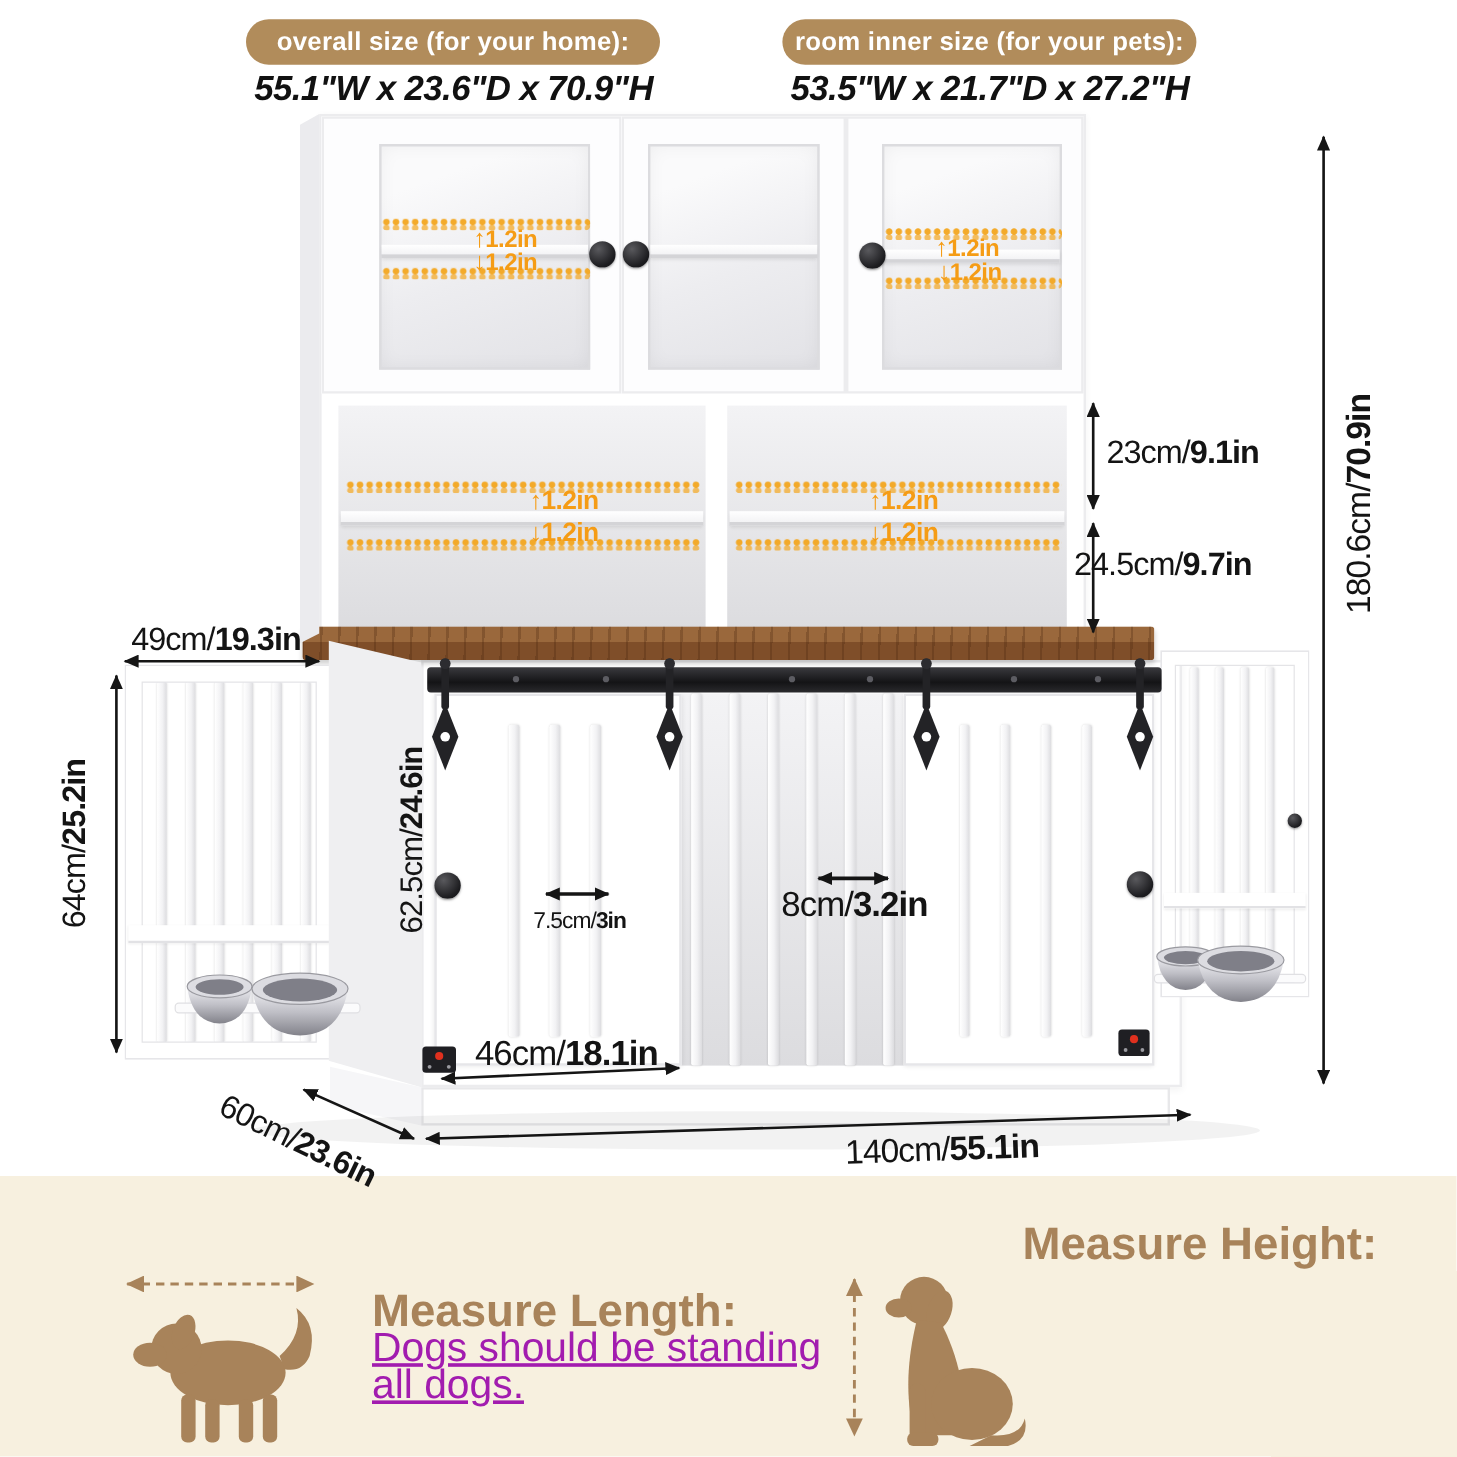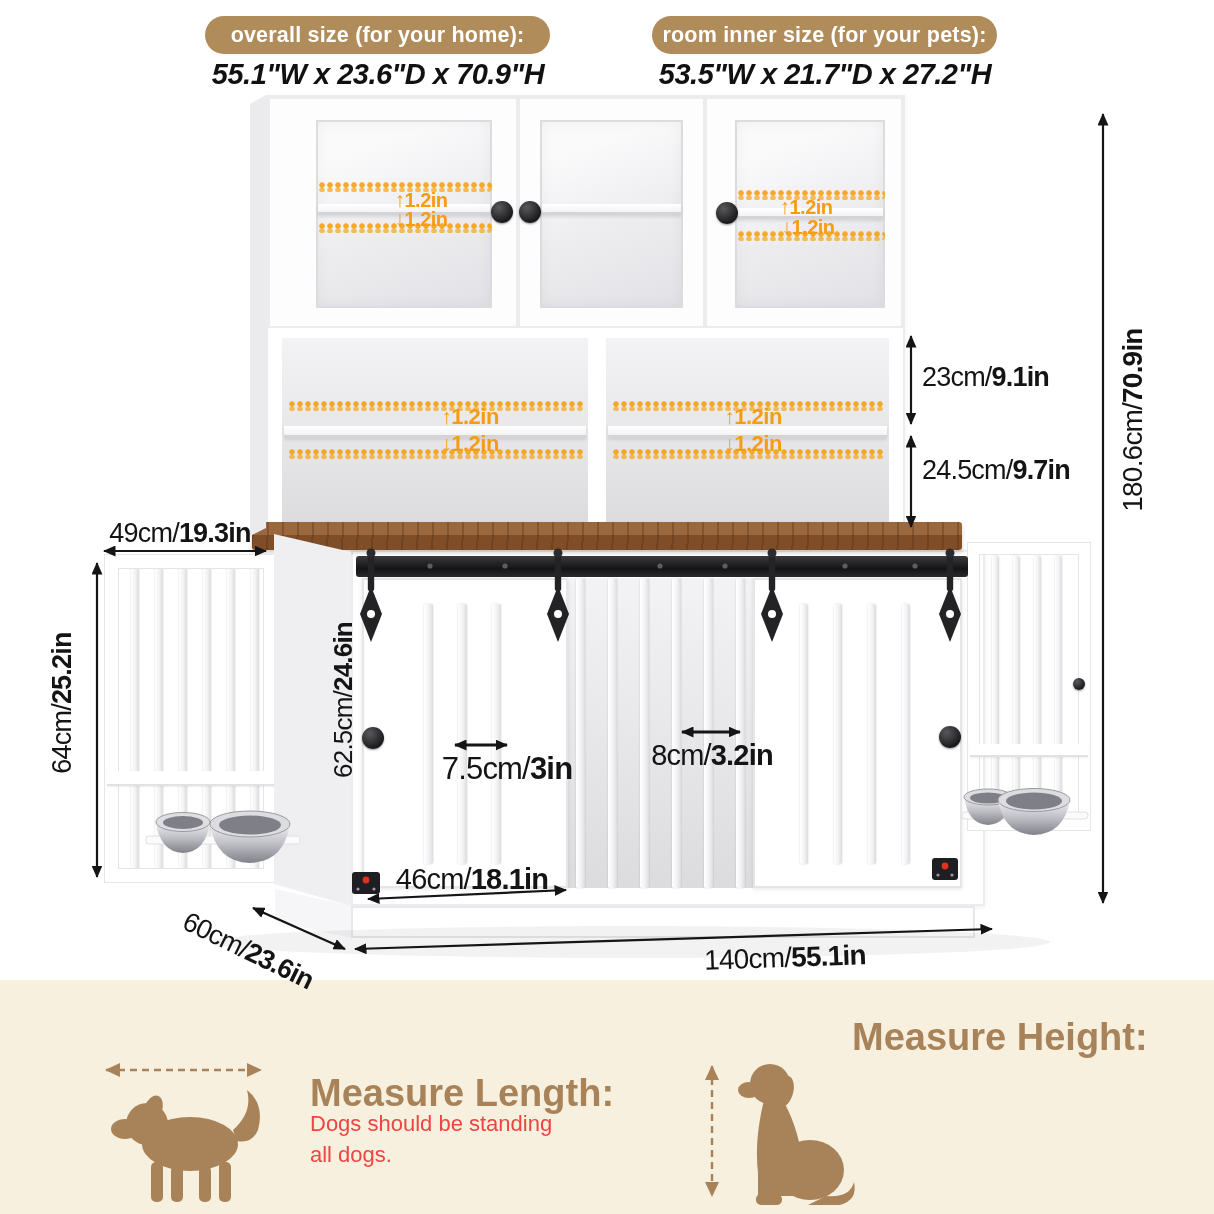--- a/index.html
+++ b/index.html
@@ -43,21 +43,21 @@
   .mrail{position:absolute;background:#fff;box-shadow:inset 0 -2px 0 #e2e2e5,0 1px 2px rgba(0,0,0,.07);z-index:2;}
   .dim{position:absolute;font-size:27px;line-height:1;color:#141414;white-space:nowrap;z-index:6;letter-spacing:-.8px;}
   .dim b{font-weight:bold;}
   .rotcc{transform:translate(-50%,-50%) rotate(-90deg);}
   .ctr{transform:translate(-50%,-50%);}
   svg.overlay{position:absolute;left:0;top:0;z-index:5;pointer-events:none;}
   
   .band{position:absolute;left:0;top:980px;width:1214px;height:234px;background:#f7f0df;z-index:0;}
   .gtitle{position:absolute;font-weight:bold;font-size:46px;color:#a8835a;z-index:7;letter-spacing:.5px;}
   .ghead{position:absolute;font-weight:bold;font-size:38px;color:#a8835a;z-index:7;}
-  .gtext{position:absolute;font-size:22px;color:#ef4444;line-height:31px;z-index:7;}
+  .gtext{position:absolute;font-size:34px;color:#a21caf;line-height:31px;z-index:7;text-decoration:underline;}
   .dogsvg{position:absolute;z-index:6;}
 </style>
 </head>
 <body>
 
 <div class="page">
 
   <div class="band"></div>
 
   <div class="pill" style="left:205px;top:16px;width:345px">
@@ -297,27 +297,27 @@
   </div>
   <div class="dim rotcc" style="left:62px;top:703px">
     <span>64cm/</span><b>25.2in</b>
   </div>
   <div class="dim rotcc" style="left:343px;top:700px;font-size:26px">
     <span>62.5cm/</span><b>24.6in</b>
   </div>
   <div class="dim" style="left:922px;top:364px">
     <span>23cm/</span><b>9.1in</b>
   </div>
-  <div class="dim" style="left:922px;top:457px">
+  <div class="dim" style="left:895px;top:457px">
     <span>24.5cm/</span><b>9.7in</b>
   </div>
   <div class="dim rotcc" style="left:1133px;top:420px;font-size:28px">
     <span>180.6cm/</span><b>70.9in</b>
   </div>
-  <div class="dim ctr" style="left:507px;top:768px;font-size:31px">
+  <div class="dim ctr" style="left:483px;top:768px;font-size:19px">
     <span>7.5cm/</span><b>3in</b>
   </div>
   <div class="dim ctr" style="left:712px;top:755px;font-size:29px">
     <span>8cm/</span><b>3.2in</b>
   </div>
   <div class="dim ctr" style="left:472px;top:879px;font-size:29px">
     <span>46cm/</span><b>18.1in</b>
   </div>
   <div class="dim ctr" style="left:248px;top:951px;transform:translate(-50%,-50%) rotate(26deg)">
     <span>60cm/</span><b>23.6in</b>

